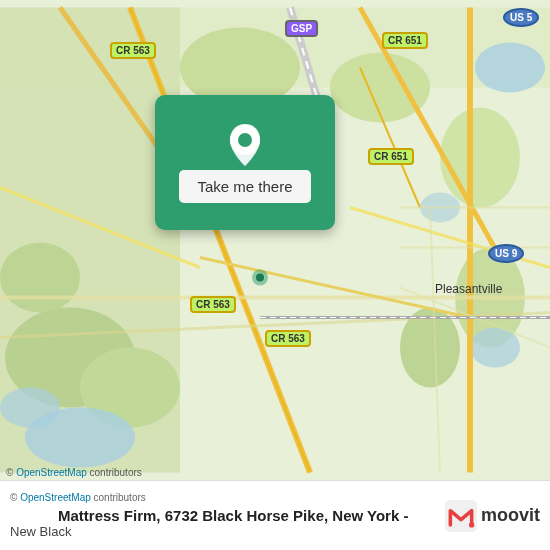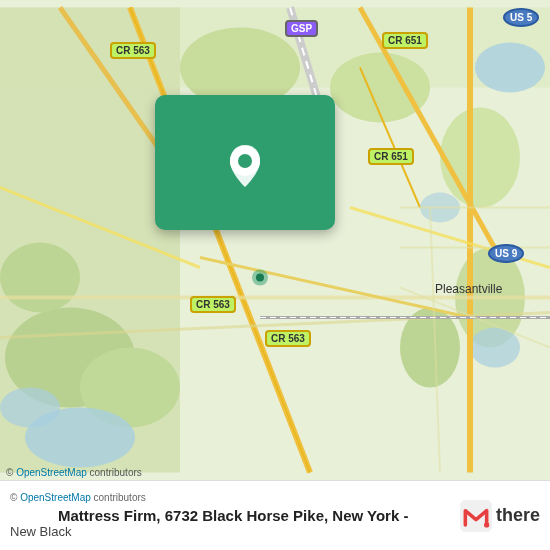--- a/index.html
+++ b/index.html
@@ -225,20 +225,21 @@
 
     <div id="popup-card">
 
       <div id="pin-icon">
         <svg width="40" height="45" viewBox="0 0 40 45" xmlns="http://www.w3.org/2000/svg">
           <circle cx="20" cy="18" r="15" fill="white" opacity="0.95"></circle>
           <path d="M20 2 C10 2 5 10 5 18 C5 30 20 44 20 44 C20 44 35 30 35 18 C35 10 30 2 20 2Z" fill="white" opacity="0.9"></path>
           <circle cx="20" cy="18" r="7" fill="#2e9e6e"></circle>
         </svg>
       </div>
+      <button id="take-me-there-btn">Take me there</button>
     </div>
 
     <div style="position:absolute; bottom:2px; left:6px; font-size:10px; color:#555; z-index:6;">
       © <span style="color:#0078a8;">OpenStreetMap</span> contributors
     </div>
   </div>
 
   <div id="info-bar">
     <div id="info-left">
       <div id="osm-credit">
@@ -249,16 +250,16 @@
     </div>
     <div id="moovit-logo">
 
       <svg id="moovit-icon" width="36" height="36" viewBox="0 0 36 36" xmlns="http://www.w3.org/2000/svg">
         <rect width="36" height="36" rx="6" fill="#f0f0f0"></rect>
 
         <path d="M6 28 L6 12 L18 22 L30 12 L30 28" stroke="#e84040" stroke-width="4" fill="none" stroke-linejoin="round" stroke-linecap="round"></path>
 
         <circle cx="30" cy="28" r="3" fill="#e84040"></circle>
       </svg>
-      <span id="moovit-text">there</span>
+      <span id="moovit-text">moovit</span>
     </div>
   </div>
 </div>
 
 </body></html>

